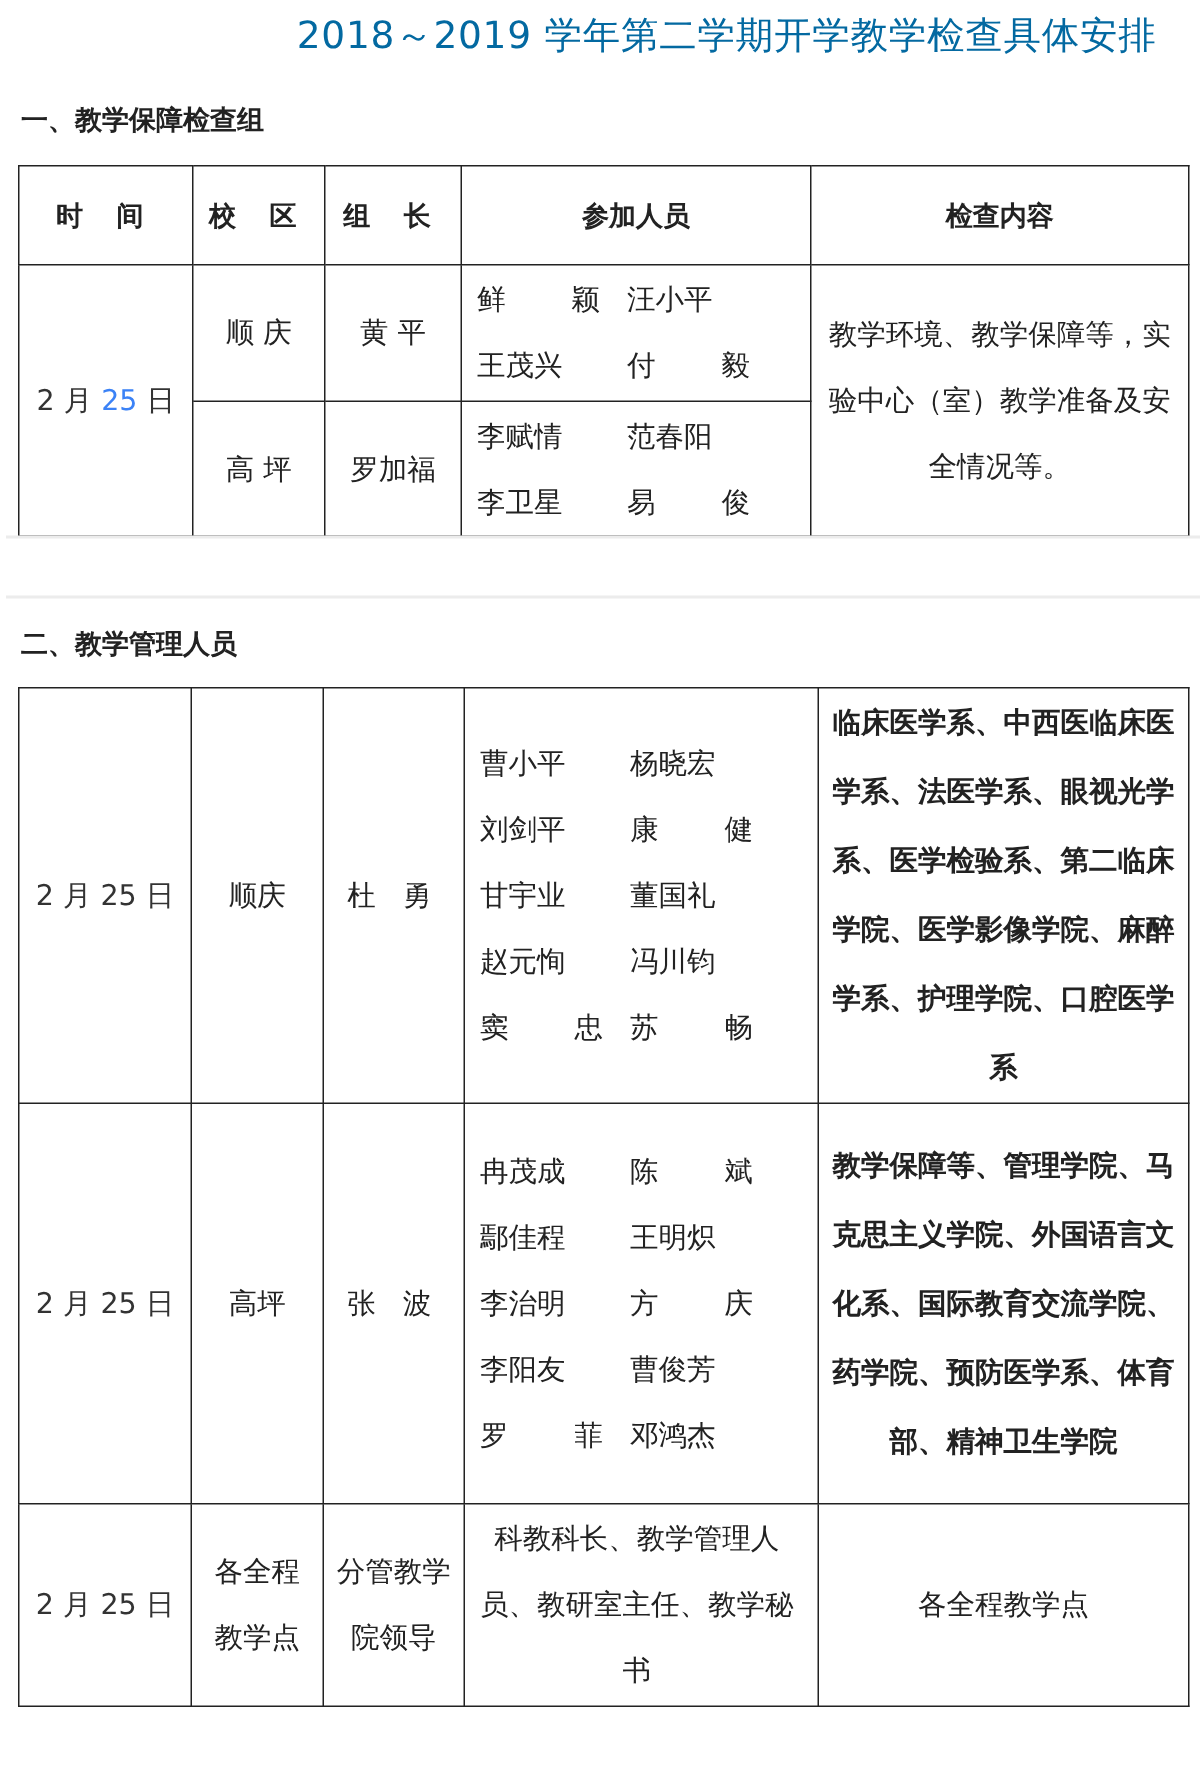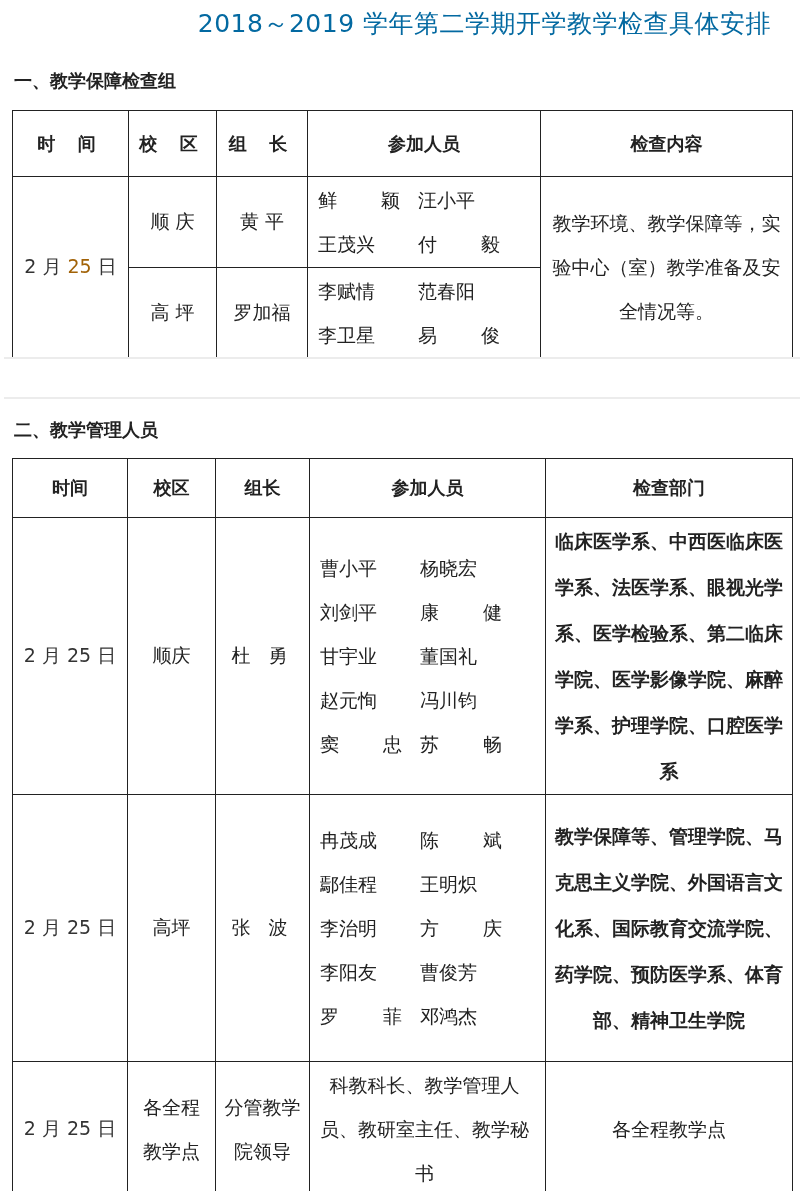--- a/index.html
+++ b/index.html
@@ -53,21 +53,21 @@
       padding: 0;
       text-align: center;
       vertical-align: middle;
     }
     table.grid th {
       font-weight: bold;
       font-size: 18px;
     }
     .spaced { letter-spacing: 8px; }
     .date { color: #333; }
-    .date .num { color: #a16207; }
+    .date .num { color: #3b82f6; }
     .names {
       text-align: left !important;
       padding-left: 10px !important;
     }
     .name-line {
       display: flex;
       line-height: 44px;
       align-items: center;
     }
     .name-line span {
@@ -153,27 +153,20 @@
 
 <table class="grid" style="left:12px; top:458px; width:780px;">
   <colgroup>
     <col style="width:115px">
     <col style="width:88px">
     <col style="width:94px">
     <col style="width:236px">
     <col style="width:247px">
   </colgroup>
   <tbody>
-      <tr style="height:59px;">
-    <th>时间</th>
-    <th>校区</th>
-    <th>组长</th>
-    <th>参加人员</th>
-    <th>检查部门</th>
-  </tr>
 
   <tr style="height:267px;">
     <td class="date">2 月 25 日</td>
     <td>顺庆</td>
     <td style="letter-spacing:6px">杜 勇</td>
     <td class="names">
       <div class="name-line">
         <span>曹小平</span>
         <span>杨晓宏</span>
       </div>

